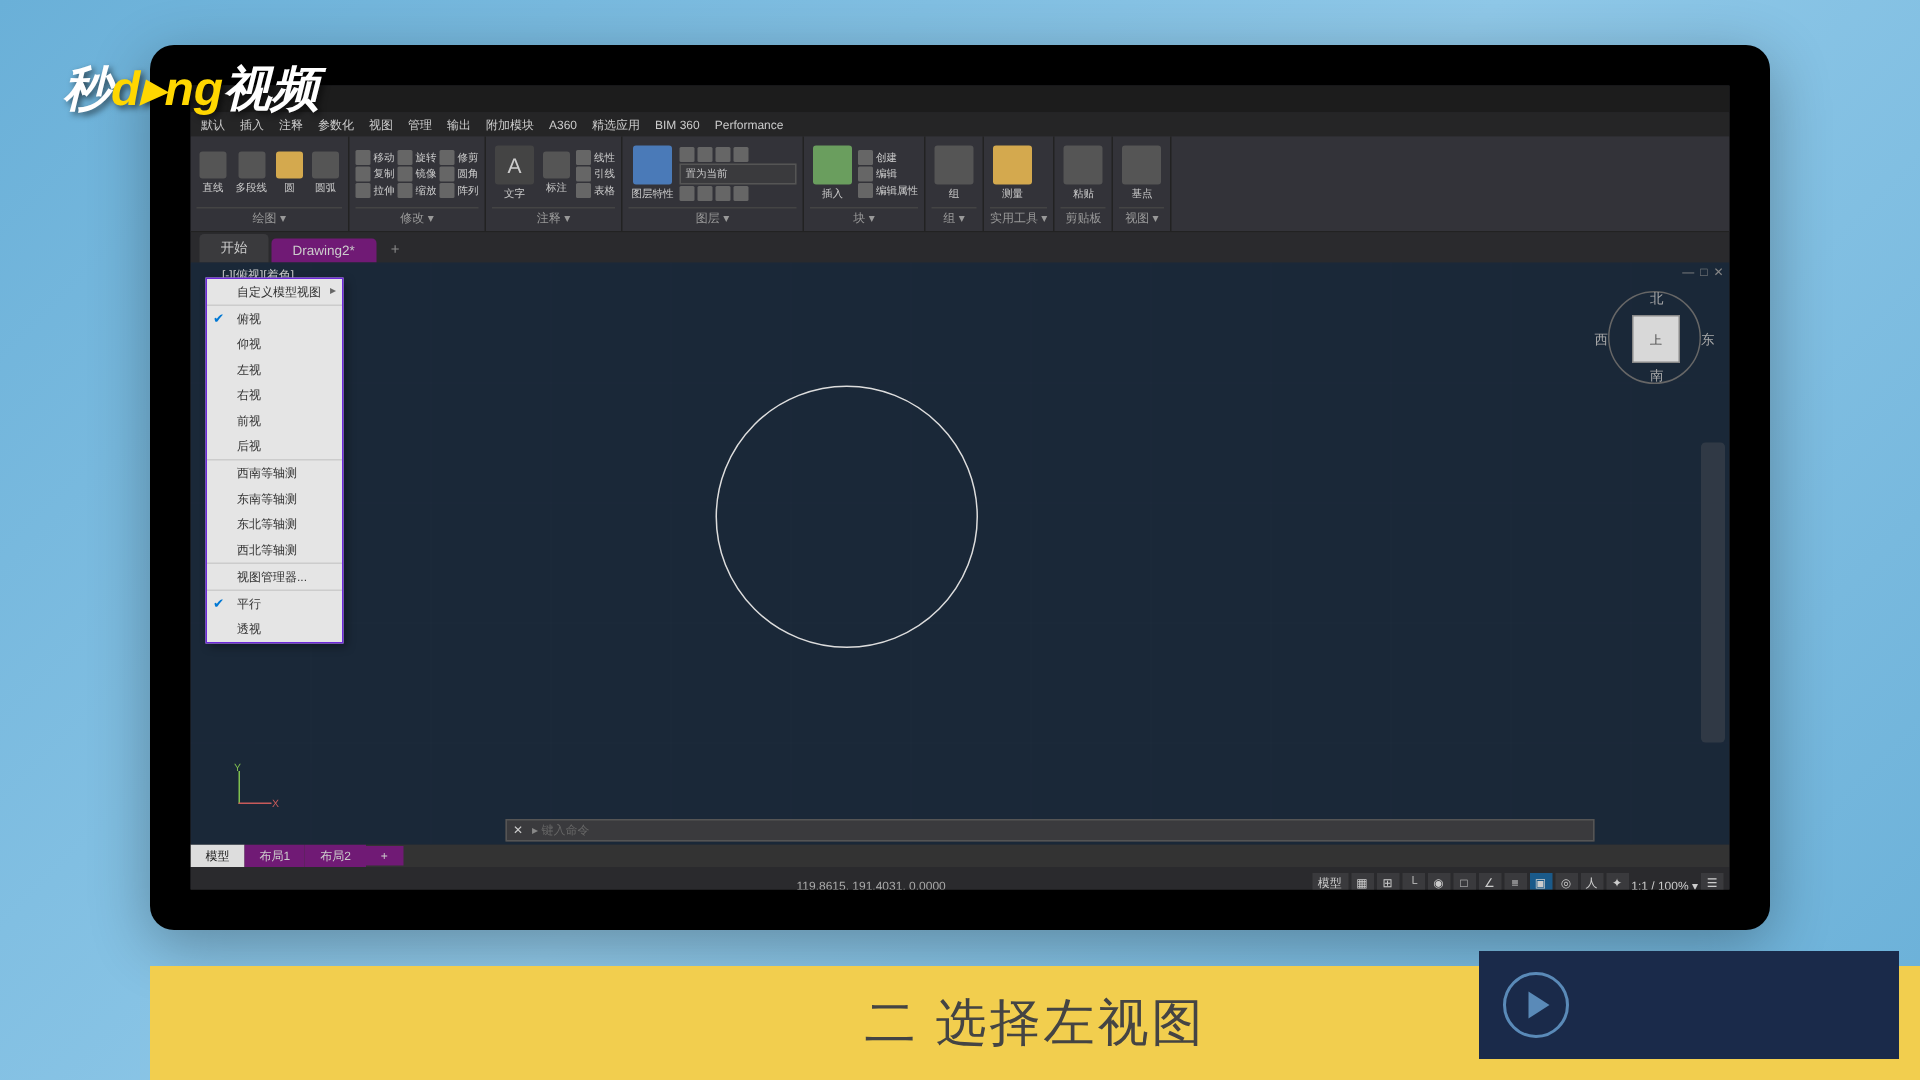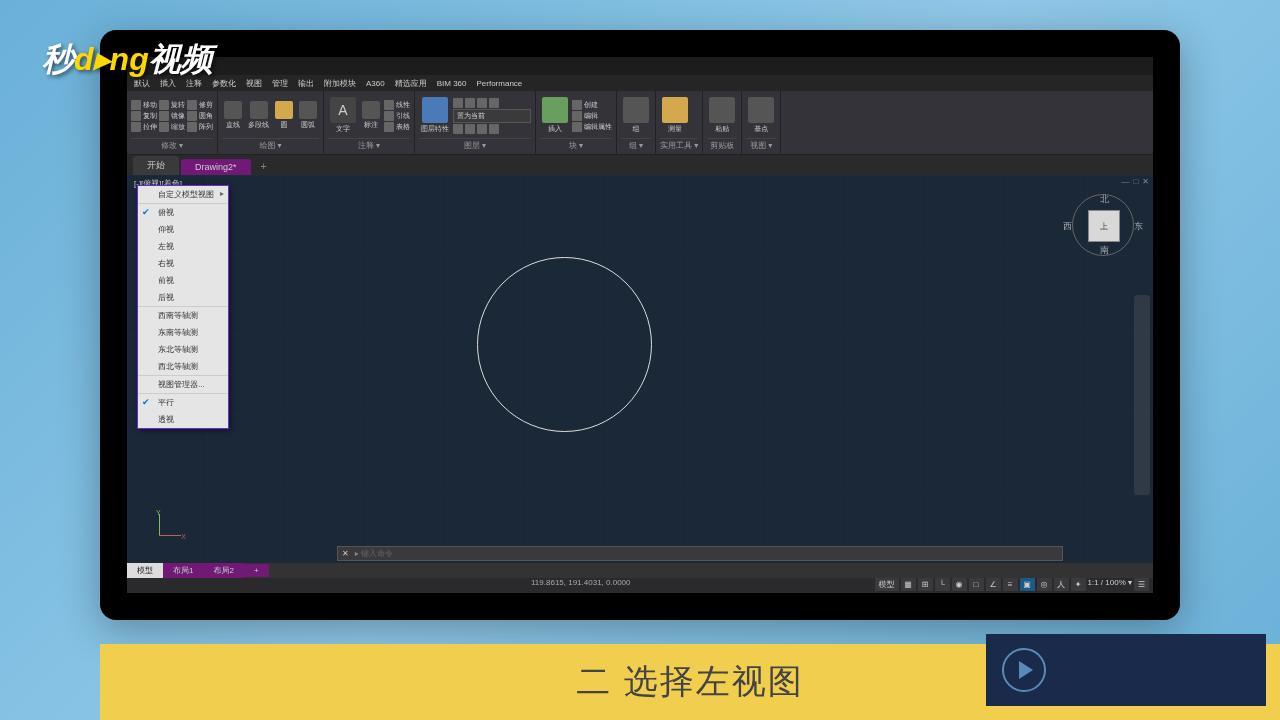--- a/index.html
+++ b/index.html
@@ -24,21 +24,21 @@
 .rmini{display:flex;flex-direction:column;gap:1px}
 .rmini-row{display:flex;align-items:center;gap:2px;font-size:7px;color:#ccc}
 .rmini-ico{width:10px;height:10px;background:#666;border-radius:1px}
 .layer-combo{width:78px;height:14px;background:#3a3a3d;border:1px solid #555;font-size:7px;color:#ccc;padding:0 3px;display:flex;align-items:center}
 .tabs{height:20px;background:#2a2a2d;display:flex;align-items:flex-end;padding:0 6px;gap:2px}
 .tab{padding:3px 14px;font-size:9px;color:#ccc;background:#3a3a3d;border-radius:3px 3px 0 0}
 .tab.active{background:#701a75}
 .tab-plus{padding:3px 8px;color:#888;font-size:10px}
 .canvas{position:relative;background:#1a2838;height:calc(100% - 148px);overflow:hidden}
 .canvas::before{content:"";position:absolute;inset:0;background-image:linear-gradient(#233244 1px,transparent 1px),linear-gradient(90deg,#233244 1px,transparent 1px);background-size:80px 80px;opacity:.3}
-.vp-label{position:absolute;top:3px;left:7px;font-size:8px;color:#ccc;z-index:5}
+.vp-label{position:absolute;top:3px;left:21px;font-size:8px;color:#ccc;z-index:5}
 .ctx-menu{position:absolute;top:10px;left:10px;width:92px;background:#e5e5e5;border:1px solid #6d28d9;box-shadow:2px 2px 6px rgba(0,0,0,.4);z-index:20;font-size:8px;color:#333}
 .ctx-item{padding:3px 8px 3px 20px;position:relative;white-space:nowrap}
 .ctx-item.sep{border-top:1px solid #ccc}
 .ctx-item .chk{position:absolute;left:4px;color:#0078d4;font-size:9px}
 .ctx-item .arr{position:absolute;right:4px;color:#666}
 .circle{position:absolute;top:82px;left:350px;width:175px;height:175px;border:1px solid #ddd;border-radius:50%}
 .ucs{position:absolute;bottom:20px;left:25px;width:30px;height:30px}
 .ucs-y{position:absolute;bottom:7px;left:7px;width:1px;height:22px;background:#7fbf4f}
 .ucs-x{position:absolute;bottom:7px;left:7px;width:22px;height:1px;background:#c85a5a}
 .ucs-lbl-y{position:absolute;top:-4px;left:4px;font-size:7px;color:#7fbf4f}
@@ -48,21 +48,21 @@
 .vc-box{position:absolute;top:15px;left:15px;width:32px;height:32px;background:#d8d8d8;border:1px solid #888;display:flex;align-items:center;justify-content:center;font-size:8px;color:#444}
 .vc-dir{position:absolute;font-size:9px;color:#aaa}
 .vc-n{top:-2px;left:27px}.vc-s{bottom:-2px;left:27px}.vc-w{left:-10px;top:25px}.vc-e{right:-10px;top:25px}
 .navbar{position:absolute;right:3px;top:120px;width:16px;height:200px;background:rgba(100,100,100,.3);border-radius:3px}
 .wctrl{position:absolute;top:2px;right:4px;font-size:8px;color:#888;display:flex;gap:4px}
 .cmdline{position:absolute;bottom:2px;left:210px;right:90px;height:15px;background:#3a3a3d;border:1px solid #555;display:flex;align-items:center;padding:0 4px;font-size:8px;color:#888}
 .cmdline .x{color:#ccc;margin-right:6px}
 .btabs{height:15px;background:#333;display:flex;align-items:center;font-size:8px;color:#ccc}
 .btab{padding:2px 10px;background:#701a75}
 .btab.active{background:#ddd;color:#222}
-.status{height:17px;background:#2a2a2d;display:flex;align-items:flex-start;justify-content:flex-end;font-size:8px;color:#ccc;padding:0 4px;gap:2px}
+.status{height:17px;background:#2a2a2d;display:flex;align-items:flex-end;justify-content:flex-end;font-size:8px;color:#ccc;padding:0 4px;gap:2px}
 .status .coord{margin-right:auto;margin-left:400px;color:#aaa}
 .sbtn{width:15px;height:13px;background:#3a3a3d;display:flex;align-items:center;justify-content:center;font-size:8px}
 .sbtn.on{background:#1a5a8a}
 .caption{position:absolute;bottom:0;left:100px;right:0;height:76px;background:#f2ce4e;display:flex;align-items:center;justify-content:center;font-size:34px;color:#444;letter-spacing:2px}
 .brand{position:absolute;bottom:14px;right:14px;width:280px;height:72px;background:#1a2a4a;display:flex;align-items:center;padding:0 16px;gap:12px;z-index:50}
 .brand-ico{width:44px;height:44px;border:2px solid #5a8ab8;border-radius:50%;display:flex;align-items:center;justify-content:center}
 .brand-ico::before{content:"";width:0;height:0;border-left:14px solid #5a8ab8;border-top:9px solid transparent;border-bottom:9px solid transparent;margin-left:3px}
 .brand-txt{color:#c8d8e8}
 .brand-main{font-size:24px;font-weight:bold;letter-spacing:2px}
 .brand-sub{font-size:10px;letter-spacing:1px;color:#8aa8c8}
@@ -90,69 +90,69 @@
   <span>附加模块</span>
   <span>A360</span>
   <span>精选应用</span>
   <span>BIM 360</span>
   <span>Performance</span>
 </div>
 
 <div class="ribbon">
   <div class="rg">
     <div class="rg-body">
-      <div class="rmini">
-        <div class="rmini-row">
-                <div class="rmini-ico"></div>
-                <span>移动</span>
-                <div class="rmini-ico"></div>
-                <span>旋转</span>
-                <div class="rmini-ico"></div>
-                <span>修剪</span>
-              </div>
-        <div class="rmini-row">
-                <div class="rmini-ico"></div>
-                <span>复制</span>
-                <div class="rmini-ico"></div>
-                <span>镜像</span>
-                <div class="rmini-ico"></div>
-                <span>圆角</span>
-              </div>
-        <div class="rmini-row">
-                <div class="rmini-ico"></div>
-                <span>拉伸</span>
-                <div class="rmini-ico"></div>
-                <span>缩放</span>
-                <div class="rmini-ico"></div>
-                <span>阵列</span>
-              </div>
-      </div>
-    </div>
-    <div class="rg-label">修改 ▾</div>
-  </div>
-  <div class="rg">
-    <div class="rg-body">
       <div class="rbtn">
               <div class="rico"></div>
               <span>直线</span>
             </div>
       <div class="rbtn">
               <div class="rico"></div>
               <span>多段线</span>
             </div>
       <div class="rbtn">
               <div class="rico yl"></div>
               <span>圆</span>
             </div>
       <div class="rbtn">
               <div class="rico"></div>
               <span>圆弧</span>
             </div>
     </div>
     <div class="rg-label">绘图 ▾</div>
+  </div>
+  <div class="rg">
+    <div class="rg-body">
+      <div class="rmini">
+        <div class="rmini-row">
+                <div class="rmini-ico"></div>
+                <span>移动</span>
+                <div class="rmini-ico"></div>
+                <span>旋转</span>
+                <div class="rmini-ico"></div>
+                <span>修剪</span>
+              </div>
+        <div class="rmini-row">
+                <div class="rmini-ico"></div>
+                <span>复制</span>
+                <div class="rmini-ico"></div>
+                <span>镜像</span>
+                <div class="rmini-ico"></div>
+                <span>圆角</span>
+              </div>
+        <div class="rmini-row">
+                <div class="rmini-ico"></div>
+                <span>拉伸</span>
+                <div class="rmini-ico"></div>
+                <span>缩放</span>
+                <div class="rmini-ico"></div>
+                <span>阵列</span>
+              </div>
+      </div>
+    </div>
+    <div class="rg-label">修改 ▾</div>
   </div>
   <div class="rg">
     <div class="rg-body">
       <div class="rbtn">
               <div class="rico lg" style="background:#444;color:#ccc;display:flex;align-items:center;justify-content:center;font-size:14px">A</div>
               <span>文字</span>
             </div>
       <div class="rbtn">
               <div class="rico"></div>
               <span>标注</span>

